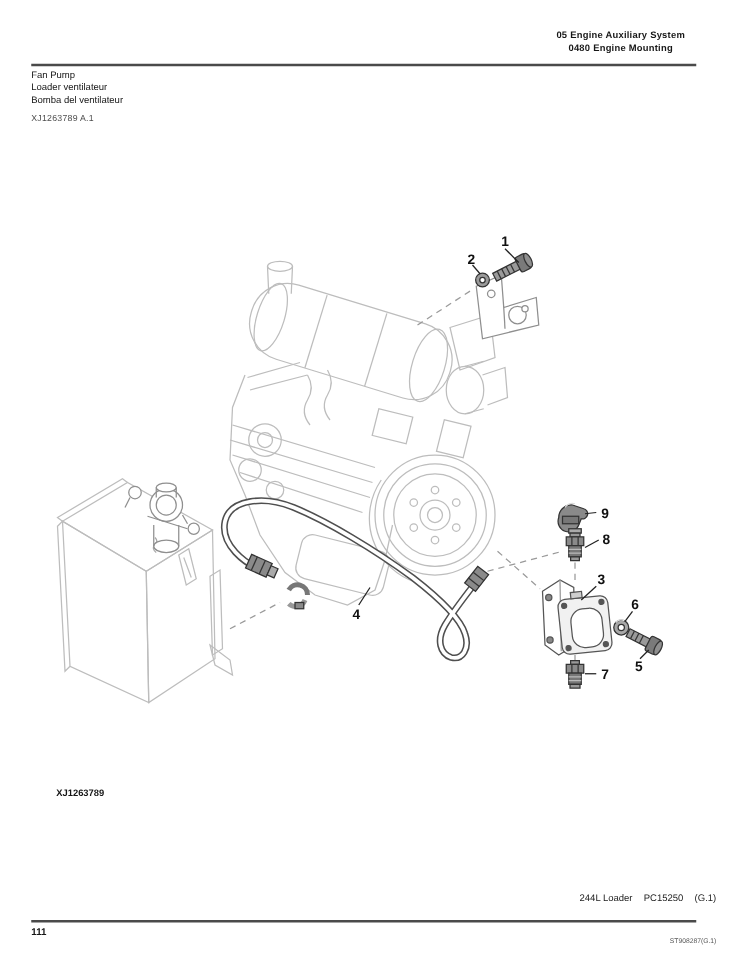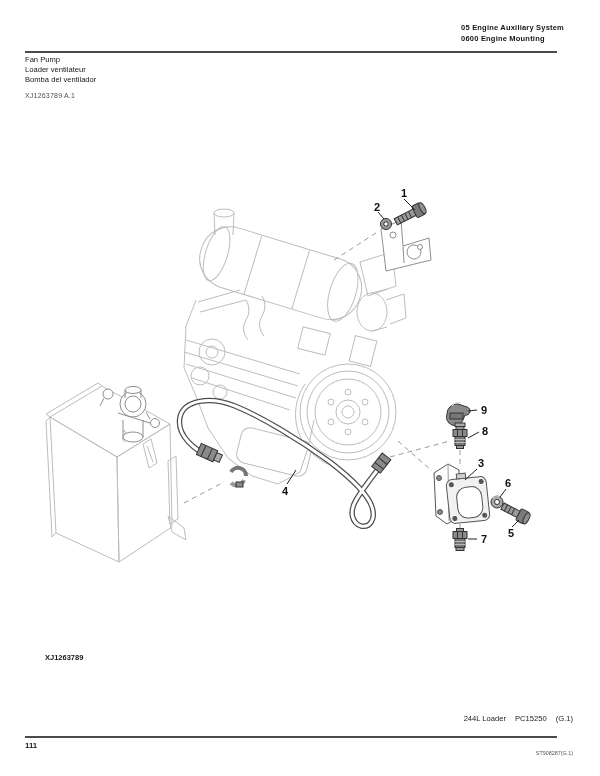--- a/index.html
+++ b/index.html
@@ -3,50 +3,50 @@
 <meta charset="utf-8">
 <style>
   html,body{margin:0;padding:0;}
   body{
     width:600px;height:776px;background:#ffffff;position:relative;overflow:hidden;
     font-family:"Liberation Sans", sans-serif;color:#1a1a1a;
     -webkit-font-smoothing:antialiased;
   }
   .abs{position:absolute;}
   
-  .hdr{top:22px;right:36px;text-align:left;font-size:7.5px;font-weight:bold;line-height:11px;letter-spacing:.2px;color:#161616;}
+  .hdr{top:22px;right:52px;text-align:center;font-size:7.5px;font-weight:bold;line-height:11px;letter-spacing:.2px;color:#161616;}
   .rule{left:25px;width:532px;height:2px;background:#4a4a4a;}
   .rule-top{top:51px;}
   .rule-bottom{top:736px;}
   
   .titleblock{left:25px;top:55px;font-size:7.6px;font-weight:normal;line-height:10px;color:#161616;}
   .figref{left:25px;top:92px;font-size:7px;color:#4d4d4d;letter-spacing:.2px;}
   
-  .figcaption{left:45px;top:653px;font-size:7.5px;font-weight:bold;color:#161616;}
+  .figcaption{left:45px;top:630px;font-size:7.5px;font-weight:bold;color:#161616;}
   
   .pageno{left:25px;top:741px;font-size:7.8px;font-weight:bold;color:#161616;}
   .ftr-right{top:714px;right:27px;text-align:right;font-size:7.6px;color:#222;padding-left:24px;}
   .ftr-right .seg{margin-left:9px;}
   .ftr-sub{top:750px;right:27px;text-align:right;font-size:5.4px;color:#555;}
   svg{position:absolute;left:0;top:0;}
   svg text.callout{font-family:"Liberation Sans",sans-serif;font-size:11px;font-weight:bold;fill:#101010;}
 </style>
 </head>
 <body>
 
 <div class="abs hdr">
   <div>05 Engine Auxiliary System</div>
-  <div>0600 Engine Mounting</div>
+  <div>0480 Engine Mounting</div>
 </div>
 <div class="abs rule rule-top"></div>
 
 <div class="abs titleblock">
   <div>Fan Pump</div>
   <div>Loader ventilateur</div>
-  <div>Bomba del ventilador</div>
+  <div>Bomba del ventilateur</div>
 </div>
 <div class="abs figref">XJ1263789 A.1</div>
 
 <svg width="600" height="776" viewBox="0 0 600 776">
 
   <g stroke="#bdbdbd" fill="none" stroke-width="1">
     <path d="M50,417 L102,386 L170,424 L117,457 Z"></path>
     <path d="M50,417 L56,533 L119,562 L117,457 Z"></path>
     <path d="M117,457 L119,562 L172,527 L170,424 Z"></path>
     <path d="M50,417 L46,421 L52,537 L56,533"></path>

